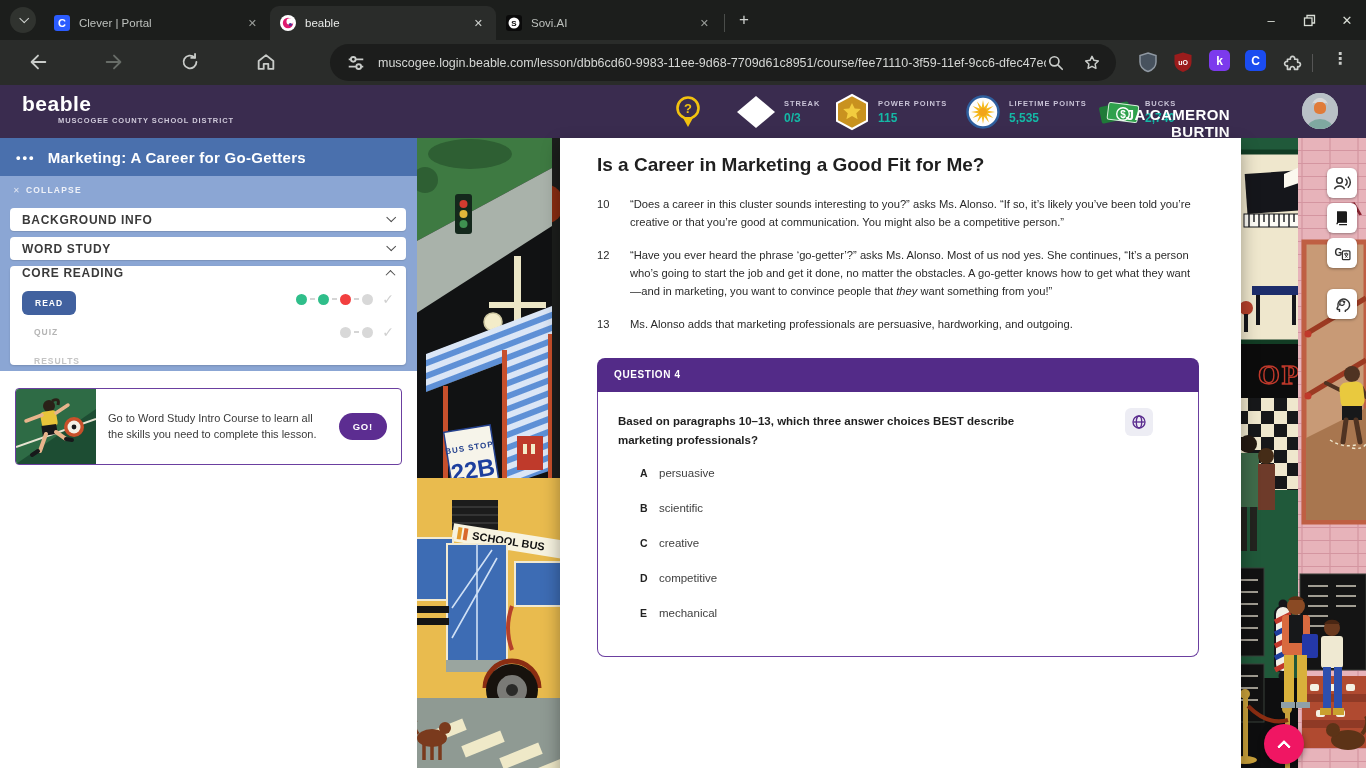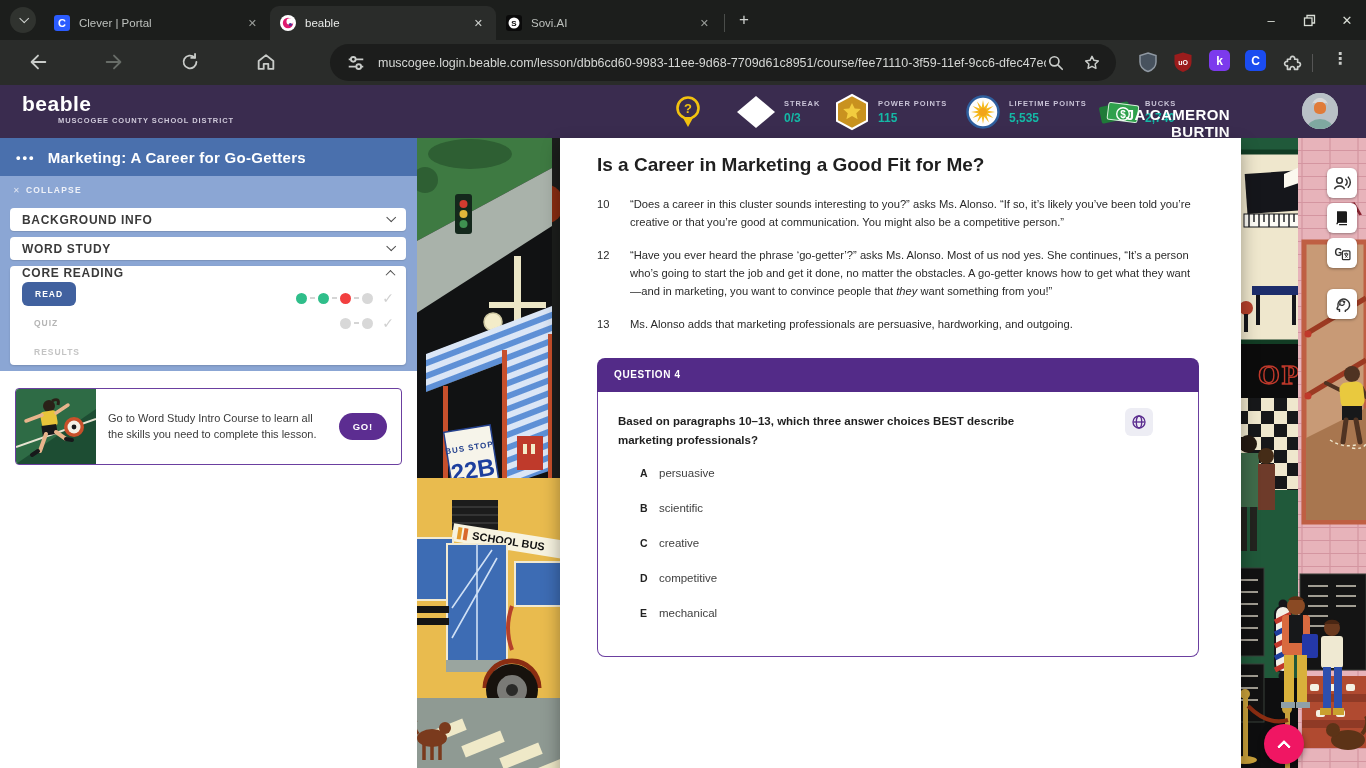--- a/index.html
+++ b/index.html
@@ -67,21 +67,21 @@
   .accrow { position:absolute; left:10px; right:11px; height:23px; background:#fff; border-radius:4px;
     display:flex; align-items:center; justify-content:space-between; padding:0 12px; cursor:pointer;
     box-shadow:0 1px 1px rgba(0,0,0,.12); }
   .acclbl { font-size:12px; font-weight:bold; letter-spacing:.7px; color:#3a3a3a; }
   .chev { display:inline-block; width:7px; height:7px; border-right:1.8px solid #4f4f4f; border-bottom:1.8px solid #4f4f4f; }
   .chev.down { transform:rotate(45deg) translate(-1px,-2px); }
   .chev.up { transform:rotate(-135deg) translate(-1px,-1px); }
   .corecard { position:absolute; left:10px; right:11px; top:90px; height:99px; background:#fff;
     border-radius:4px; padding:0 12px 0 12px; box-shadow:0 1px 2px rgba(0,0,0,.15); }
   .corehead { display:flex; align-items:center; justify-content:space-between; cursor:pointer; }
-  .readrow { display:flex; align-items:flex-end; margin-top:2px; }
+  .readrow { display:flex; align-items:flex-start; margin-top:11px; }
   .readbtn { background:#41619f; color:#fff; border:none; font-size:8.5px; font-weight:bold;
     letter-spacing:1px; padding:7px 13px; border-radius:6px; cursor:pointer;
     font-family:"Liberation Sans",sans-serif; }
   .dotgroup { margin-left:auto; display:flex; align-items:center; }
   .dot { width:11px; height:11px; border-radius:50%; background:#d8d8d8; }
   .dot[data-color="green"] { background:#2fbe8a; }
   .dot[data-color="red"]   { background:#f23f3f; }
   .dot[data-color="grey"]  { background:#d8d8d8; }
   .dash { width:5px; height:2px; background:#d5d5d5; margin:0 3px; }
   .tick { color:#d0d0d0; font-size:14px; font-weight:bold; margin-left:9px; }

